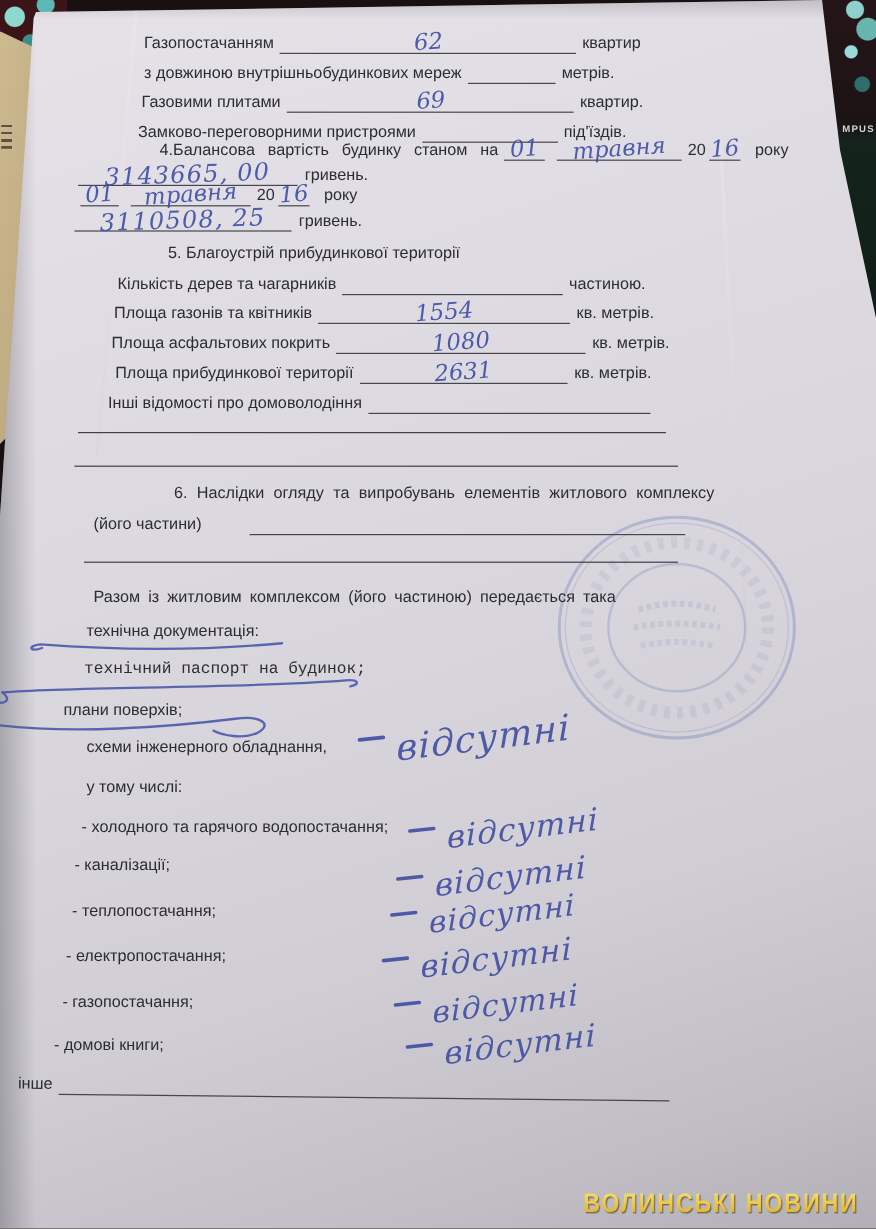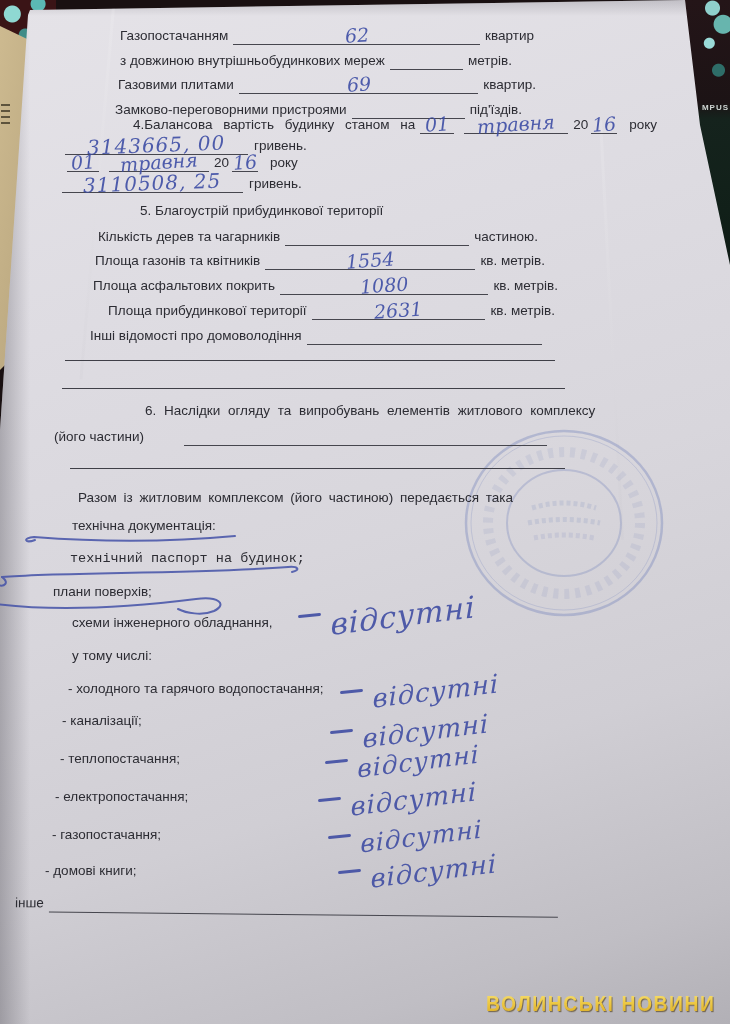--- a/index.html
+++ b/index.html
@@ -140,34 +140,34 @@
     <div class="prow" style="left:95px;top:252px;width:450px;">
       <span class="lbl">Площа газонів та квітників</span>
       <span class="fill"><i class="hwv">1554</i></span>
       <span class="lbl">кв. метрів.</span>
     </div>
     <div class="prow" style="left:93px;top:277px;width:465px;">
       <span class="lbl">Площа асфальтових покрить</span>
       <span class="fill"><i class="hwv">1080</i></span>
       <span class="lbl">кв. метрів.</span>
     </div>
-    <div class="prow" style="left:108px;top:302px;width:447px;">
+    <div class="prow" style="left:96px;top:302px;width:447px;">
       <span class="lbl">Площа прибудинкової території</span>
       <span class="fill"><i class="hwv">2631</i></span>
       <span class="lbl">кв. метрів.</span>
     </div>
     <div class="prow" style="left:90px;top:327px;width:457px;">
       <span class="lbl">Інші відомості про домоволодіння</span>
       <span class="fill"></span>
     </div>
     <div class="uline" style="left:65px;top:348px;width:490px;"></div>
     <div class="uline" style="left:62px;top:376px;width:503px;"></div>
 
     <div class="ptitle" style="left:145px;top:403px;word-spacing:4px;">6. Наслідки огляду та випробувань елементів житлового комплексу</div>
-    <div class="prow" style="left:54px;top:428px;width:498px;gap:35px;">
+    <div class="prow" style="left:78px;top:428px;width:498px;gap:35px;">
       <span class="lbl">(його частини)</span>
       <span class="fill"></span>
     </div>
     <div class="uline" style="left:70px;top:456px;width:495px;"></div>
 
     <div class="ptitle" style="left:78px;top:490px;word-spacing:3px;">Разом із житловим комплексом (його частиною) передається така</div>
     <div class="ptitle" style="left:72px;top:518px;">технічна документація:</div>
     <div class="ptitle" style="left:70px;top:551px;font-family:Liberation Mono, monospace;">технічний паспорт на будинок;</div>
     <div class="ptitle" style="left:53px;top:584px;">плани поверхів;</div>
     <div class="ptitle" style="left:72px;top:615px;">схеми інженерного обладнання,</div>

